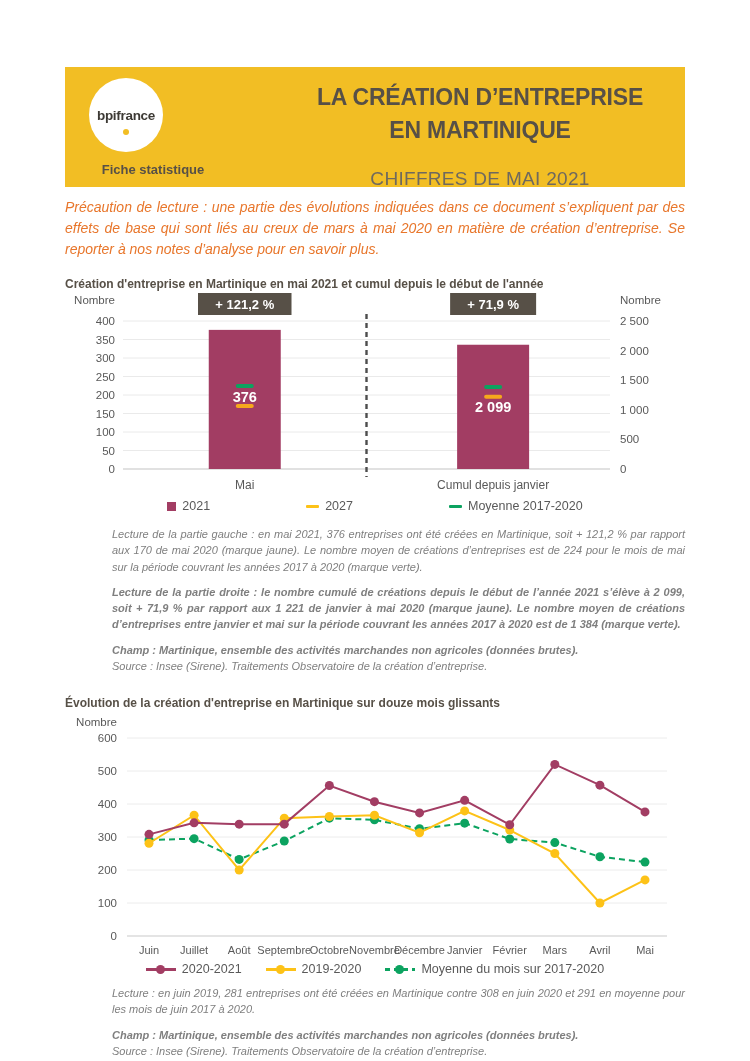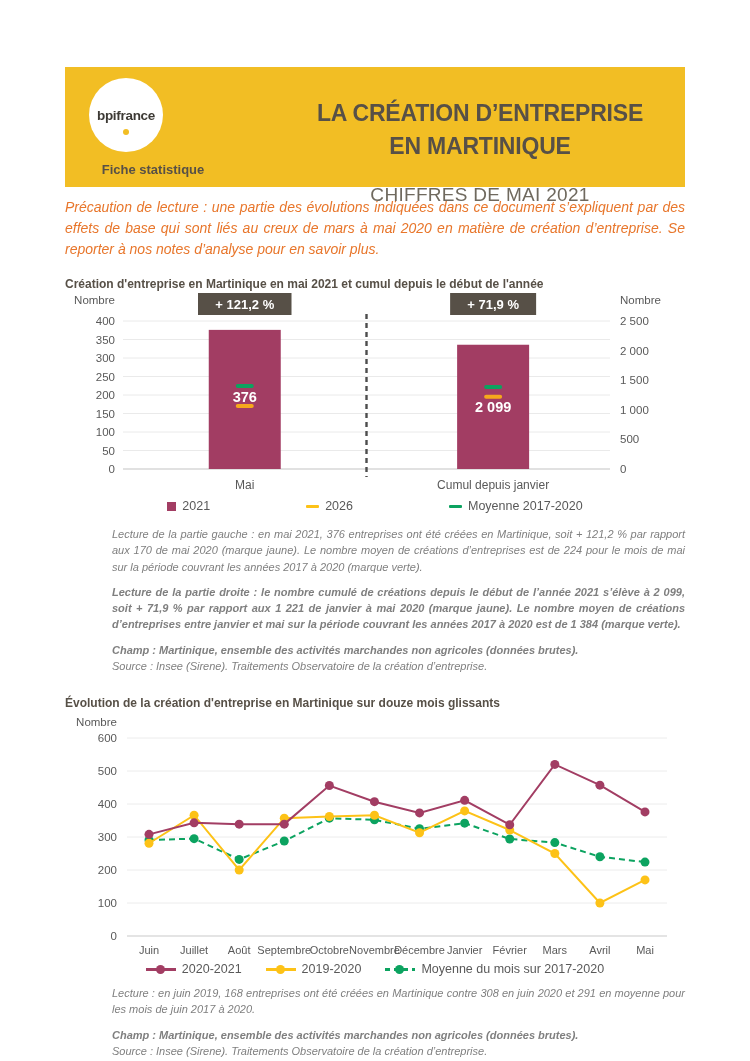--- a/index.html
+++ b/index.html
@@ -22,21 +22,21 @@
   .circle.white { width:74px; height:74px; background:#ffffff; z-index:1; }
   .circle.dark  { width:78px; height:78px; background:#575047; margin-left:-2px; }
   .bpif-text { font-weight:bold; font-size:13.5px; color:#3d3a35; letter-spacing:-0.3px; }
   .bpif-spark { position:absolute; left:34px; bottom:17px; width:6px; height:6px; border-radius:50%; background:#F2BE24; }
   .creation-text { font-weight:bold; font-size:12.5px; color:#ffffff; letter-spacing:0.5px; }
   .creation-dot { position:absolute; left:55px; bottom:22px; width:5px; height:5px; border-radius:50%; background:#F2BE24; }
   .tagline {
     position:absolute; left:12px; top:95px; width:152px; text-align:center;
     font-weight:bold; font-size:13px; color:#575047;
   }
-  .titlebox { position:absolute; left:225px; top:30px; width:380px; text-align:center; }
+  .titlebox { position:absolute; left:225px; top:14px; width:380px; text-align:center; }
   .title-line { font-weight:bold; font-size:23px; color:#575047; letter-spacing:-0.2px; line-height:1.45; }
   .subtitle { font-size:19px; color:#6f695e; margin-top:20px; letter-spacing:0.3px; }
 
   
   .note {
     margin-top:10px; font-style:italic; font-size:14px; color:#E8762B;
     line-height:1.5; text-align:justify;
   }
 
   
@@ -147,21 +147,21 @@
         <text x="428.12" y="120.7168" text-anchor="middle" class="bar-label">2 099</text>
         <text x="428.12" y="198" text-anchor="middle" class="cat">Cumul depuis janvier</text>
       </svg>
     <div class="legend-row bar-leg" id="bar-legend">
         <span class="legend-item">
           <span class="mk-square" style="background: rgb(162, 61, 99);"></span>
           <span class="legend-label">2021</span>
         </span>
         <span class="legend-item">
           <span class="mk-dash" style="background: rgb(253, 194, 23);"></span>
-          <span class="legend-label">2026</span>
+          <span class="legend-label">2027</span>
         </span>
         <span class="legend-item">
           <span class="mk-dash" style="background: rgb(12, 163, 96);"></span>
           <span class="legend-label">Moyenne 2017-2020</span>
         </span>
       </div>
 
     <div class="block1">
       <p class="lecture">Lecture de la partie gauche : en mai 2021, 376 entreprises ont été créées en Martinique, soit + 121,2 % par rapport aux 170 de mai 2020 (marque jaune). Le nombre moyen de créations d’entreprises est de 224 pour le mois de mai sur la période couvrant les années 2017 à 2020 (marque verte).</p>
       <p class="lecture p">Lecture de la partie droite : le nombre cumulé de créations depuis le début de l’année 2021 s’élève à 2 099, soit + 71,9 % par rapport aux 1 221 de janvier à mai 2020 (marque jaune). Le nombre moyen de créations d’entreprises entre janvier et mai sur la période couvrant les années 2017 à 2020 est de 1 384 (marque verte).</p>
@@ -257,19 +257,19 @@
         <span class="legend-item">
           <span class="mk-linewrap">
             <span class="mk-line" style="background: repeating-linear-gradient(90deg, rgb(12, 163, 96) 0px, rgb(12, 163, 96) 5px, transparent 5px, transparent 9px);"></span>
             <span class="mk-dot" style="background: rgb(12, 163, 96);"></span>
           </span>
           <span class="legend-label">Moyenne du mois sur 2017-2020</span>
         </span>
       </div>
 
     <div class="block2">
-      <p class="lecture">Lecture : en juin 2019, 168 entreprises ont été créées en Martinique contre 308 en juin 2020 et 291 en moyenne pour les mois de juin 2017 à 2020.</p>
+      <p class="lecture">Lecture : en juin 2019, 281 entreprises ont été créées en Martinique contre 308 en juin 2020 et 291 en moyenne pour les mois de juin 2017 à 2020.</p>
       <p class="lecture p plain">Champ : Martinique, ensemble des activités marchandes non agricoles (données brutes).</p>
       <p class="lecture plain">Source : Insee (Sirene). Traitements Observatoire de la création d’entreprise.</p>
     </div>
   </div>
 
 </div>
 
 </body></html>

